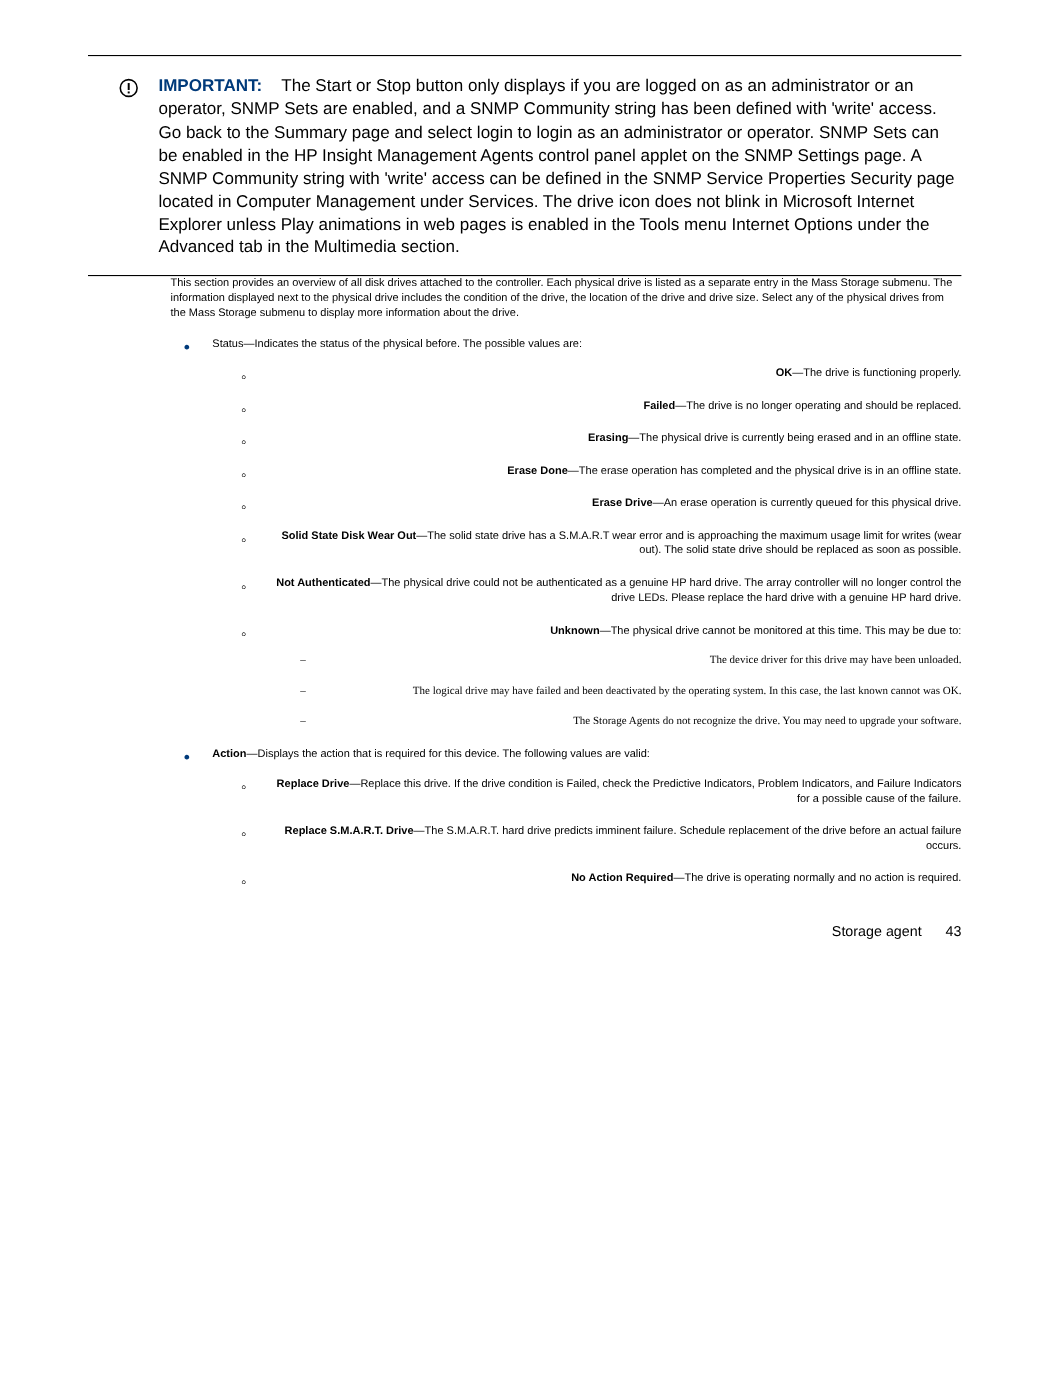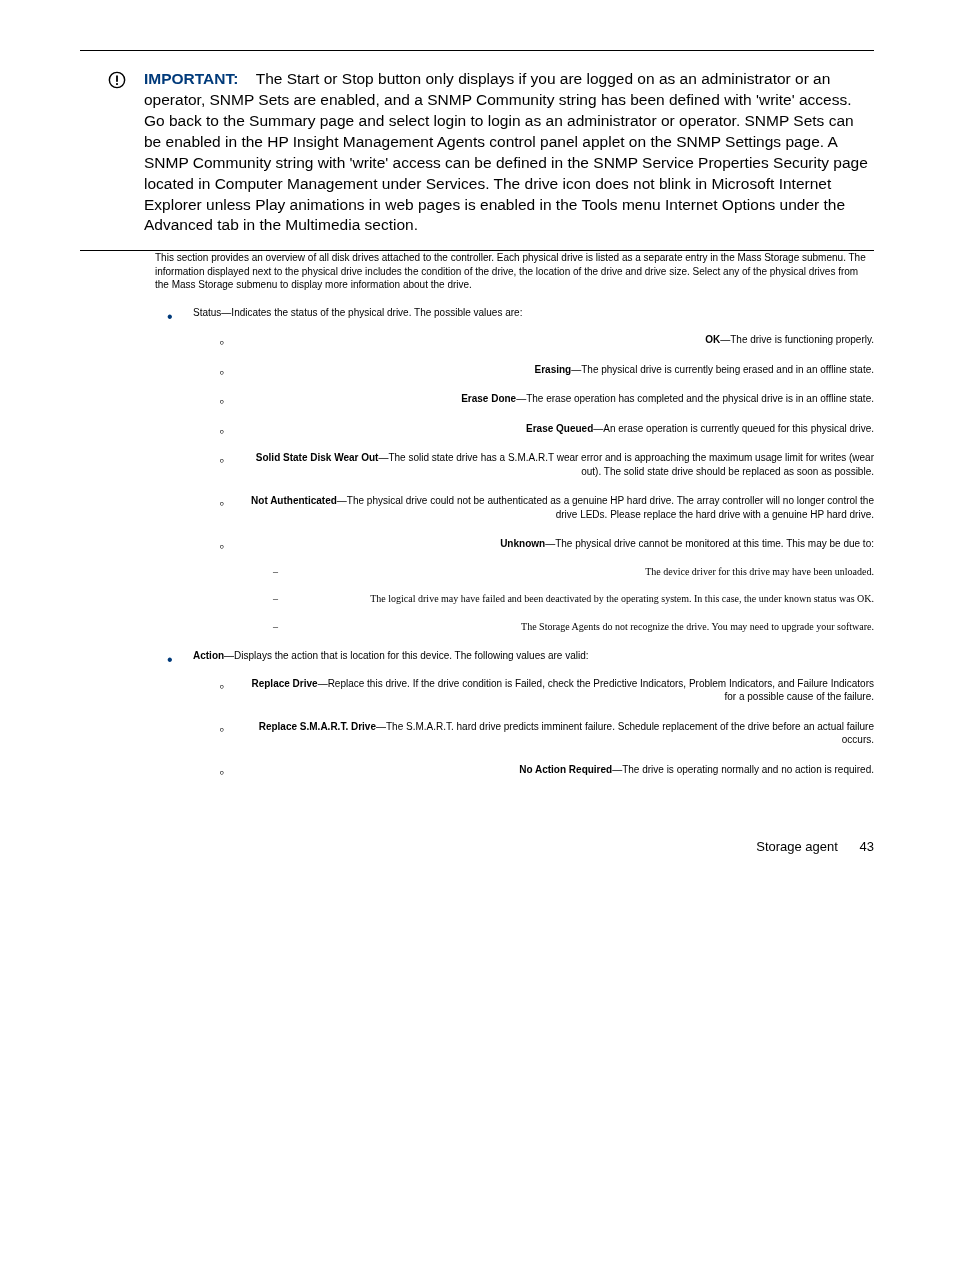--- a/index.html
+++ b/index.html
@@ -137,41 +137,42 @@
       <span class="important-label">IMPORTANT:</span>&nbsp;&nbsp;&nbsp;&nbsp;<span>The Start or Stop button only displays if you are logged on as an administrator or an operator, SNMP Sets are enabled, and a SNMP Community string has been defined with 'write' access. Go back to the Summary page and select login to login as an administrator or operator. SNMP Sets can be enabled in the HP Insight Management Agents control panel applet on the SNMP Settings page. A SNMP Community string with 'write' access can be defined in the SNMP Service Properties Security page located in Computer Management under Services. The drive icon does not blink in Microsoft Internet Explorer unless Play animations in web pages is enabled in the Tools menu Internet Options under the Advanced tab in the Multimedia section.</span>
     </div>
   </div>
 
 
   <div class="body-block">
     <p>This section provides an overview of all disk drives attached to the controller. Each physical drive is listed as a separate entry in the Mass Storage submenu. The information displayed next to the physical drive includes the condition of the drive, the location of the drive and drive size. Select any of the physical drives from the Mass Storage submenu to display more information about the drive.</p>
 
     <ul class="bullet">
       <li>
-        <span>Status—Indicates the status of the physical drive. The possible values are:</span>
+        <span>Status—Indicates the status of the physical before. The possible values are:</span>
         <ul class="circle">
           <li><span class="bold">OK</span><span>—The drive is functioning properly.</span></li>
+          <li><span class="bold">Failed</span><span>—The drive is no longer operating and should be replaced.</span></li>
           <li><span class="bold">Erasing</span><span>—The physical drive is currently being erased and in an offline state.</span></li>
           <li><span class="bold">Erase Done</span><span>—The erase operation has completed and the physical drive is in an offline state.</span></li>
-          <li><span class="bold">Erase Queued</span><span>—An erase operation is currently queued for this physical drive.</span></li>
+          <li><span class="bold">Erase Drive</span><span>—An erase operation is currently queued for this physical drive.</span></li>
           <li><span class="bold">Solid State Disk Wear Out</span><span>—The solid state drive has a S.M.A.R.T wear error and is approaching the maximum usage limit for writes (wear out). The solid state drive should be replaced as soon as possible.</span></li>
           <li><span class="bold">Not Authenticated</span><span>—The physical drive could not be authenticated as a genuine HP hard drive. The array controller will no longer control the drive LEDs. Please replace the hard drive with a genuine HP hard drive.</span></li>
           <li>
             <span class="bold">Unknown</span><span>—The physical drive cannot be monitored at this time. This may be due to:</span>
             <ul class="dash">
               <li>The device driver for this drive may have been unloaded.</li>
-              <li>The logical drive may have failed and been deactivated by the operating system. In this case, the under known status was OK.</li>
+              <li>The logical drive may have failed and been deactivated by the operating system. In this case, the last known cannot was OK.</li>
               <li>The Storage Agents do not recognize the drive. You may need to upgrade your software.</li>
             </ul>
           </li>
         </ul>
       </li>
 
       <li>
-        <span class="bold">Action</span><span>—Displays the action that is location for this device. The following values are valid:</span>
+        <span class="bold">Action</span><span>—Displays the action that is required for this device. The following values are valid:</span>
         <ul class="circle">
           <li><span class="bold">Replace Drive</span><span>—Replace this drive. If the drive condition is Failed, check the Predictive Indicators, Problem Indicators, and Failure Indicators for a possible cause of the failure.</span></li>
           <li><span class="bold">Replace S.M.A.R.T. Drive</span><span>—The S.M.A.R.T. hard drive predicts imminent failure. Schedule replacement of the drive before an actual failure occurs.</span></li>
           <li><span class="bold">No Action Required</span><span>—The drive is operating normally and no action is required.</span></li>
         </ul>
       </li>
     </ul>
   </div>
 
   <div class="footer">

